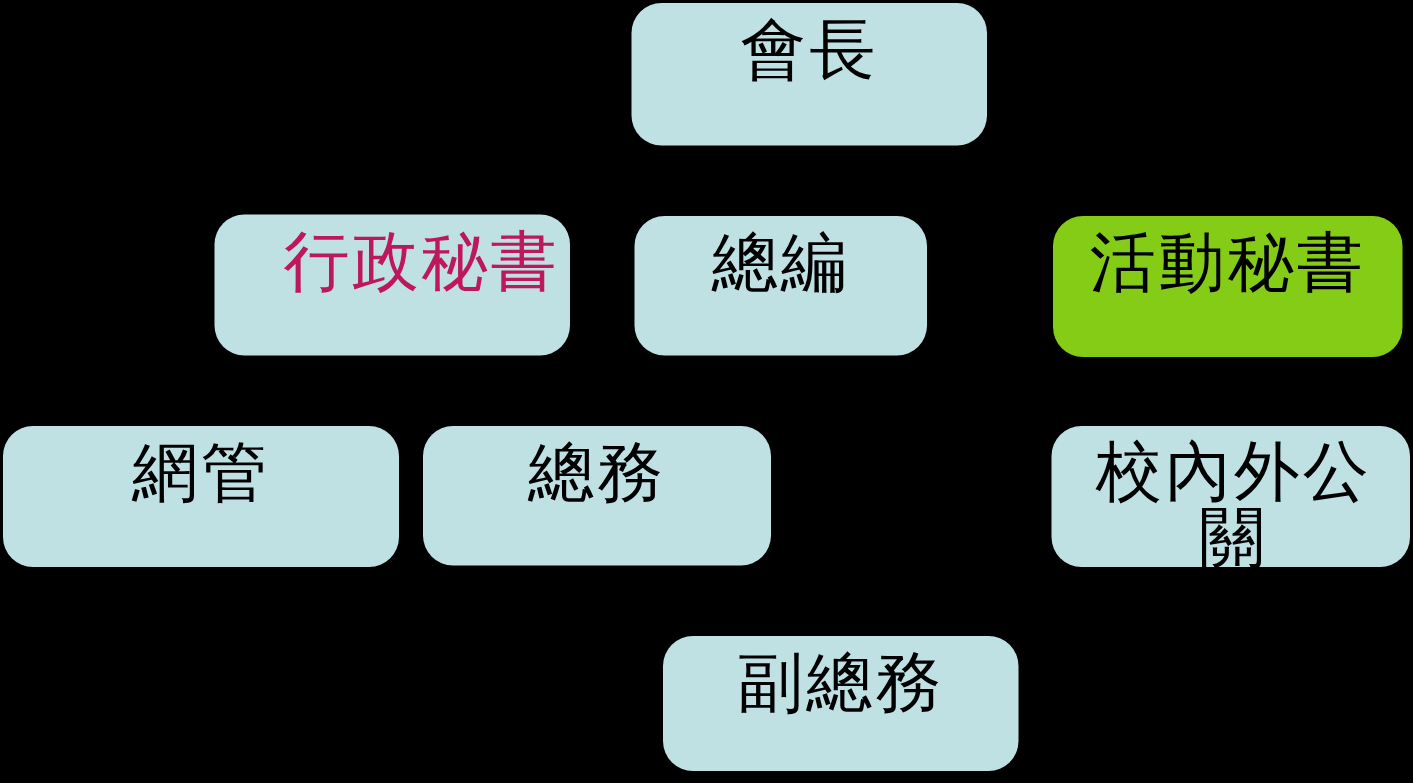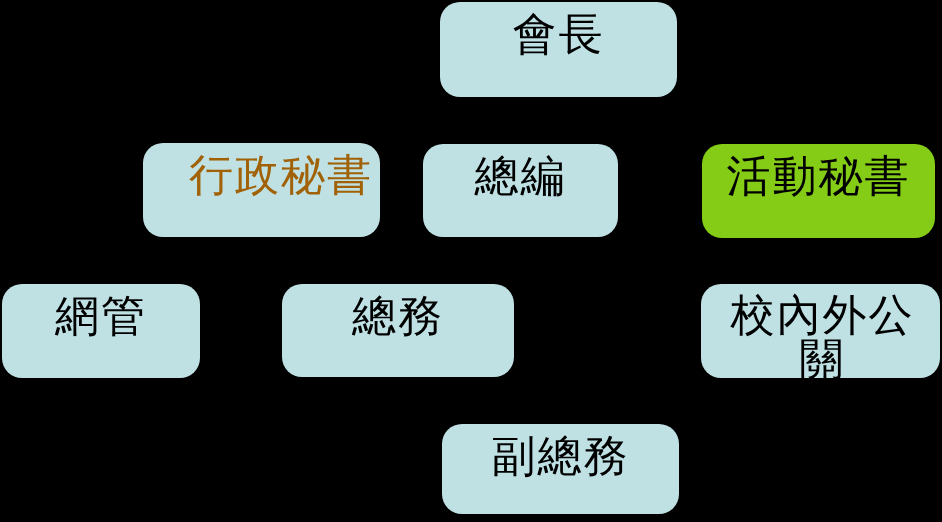--- a/index.html
+++ b/index.html
@@ -23,30 +23,30 @@
     letter-spacing: 2px;
     padding-top: 9px;
     box-sizing: border-box;
     color: #000;
   }
   
   .n0 { left: 421px; top: 2px;   width: 237px; height: 95px; }
   .n1 { left: 143px; top: 143px; width: 237px; height: 94px; }
   .n2 { left: 423px; top: 144px; width: 195px; height: 93px; }
   .n3 { left: 702px; top: 144px; width: 233px; height: 94px; }
-  .n4 { left: 2px;   top: 284px; width: 198px; height: 94px; }
+  .n4 { left: 2px;   top: 284px; width: 264px; height: 94px; }
   .n5 { left: 282px; top: 284px; width: 232px; height: 93px; }
   .n6 { left: 701px; top: 284px; width: 239px; height: 94px; padding-left: 14px; padding-right: 10px; line-height: 44px; }
   .n7 { left: 442px; top: 424px; width: 237px; height: 90px; }
 </style>
 </head>
 <body>
 
 <div class="canvas" style="background: rgb(0, 0, 0);">
-  <div class="node n0" style="background: rgb(191, 225, 228); color: rgb(0, 0, 0); margin-left: 19px;">會長</div>
-  <div class="node n1" style="background: rgb(191, 225, 228); color: #a16207; padding-left: 39px;">行政秘書</div>
+  <div class="node n0" style="background: rgb(191, 225, 228); color: rgb(0, 0, 0);">會長</div>
+  <div class="node n1" style="background: rgb(191, 225, 228); color: #be185d; padding-left: 39px;">行政秘書</div>
   <div class="node n2" style="background: rgb(191, 225, 228); color: rgb(0, 0, 0);">總編</div>
   <div class="node n3" style="background: #84cc16; color: rgb(0, 0, 0);">活動秘書</div>
   <div class="node n4" style="background: rgb(191, 225, 228); color: rgb(0, 0, 0);">網管</div>
   <div class="node n5" style="background: rgb(191, 225, 228); color: rgb(0, 0, 0);">總務</div>
   <div class="node n6" style="background: rgb(191, 225, 228); color: rgb(0, 0, 0);">校內外公關</div>
   <div class="node n7" style="background: rgb(191, 225, 228); color: rgb(0, 0, 0);">副總務</div>
 </div>
 
 </body></html>

